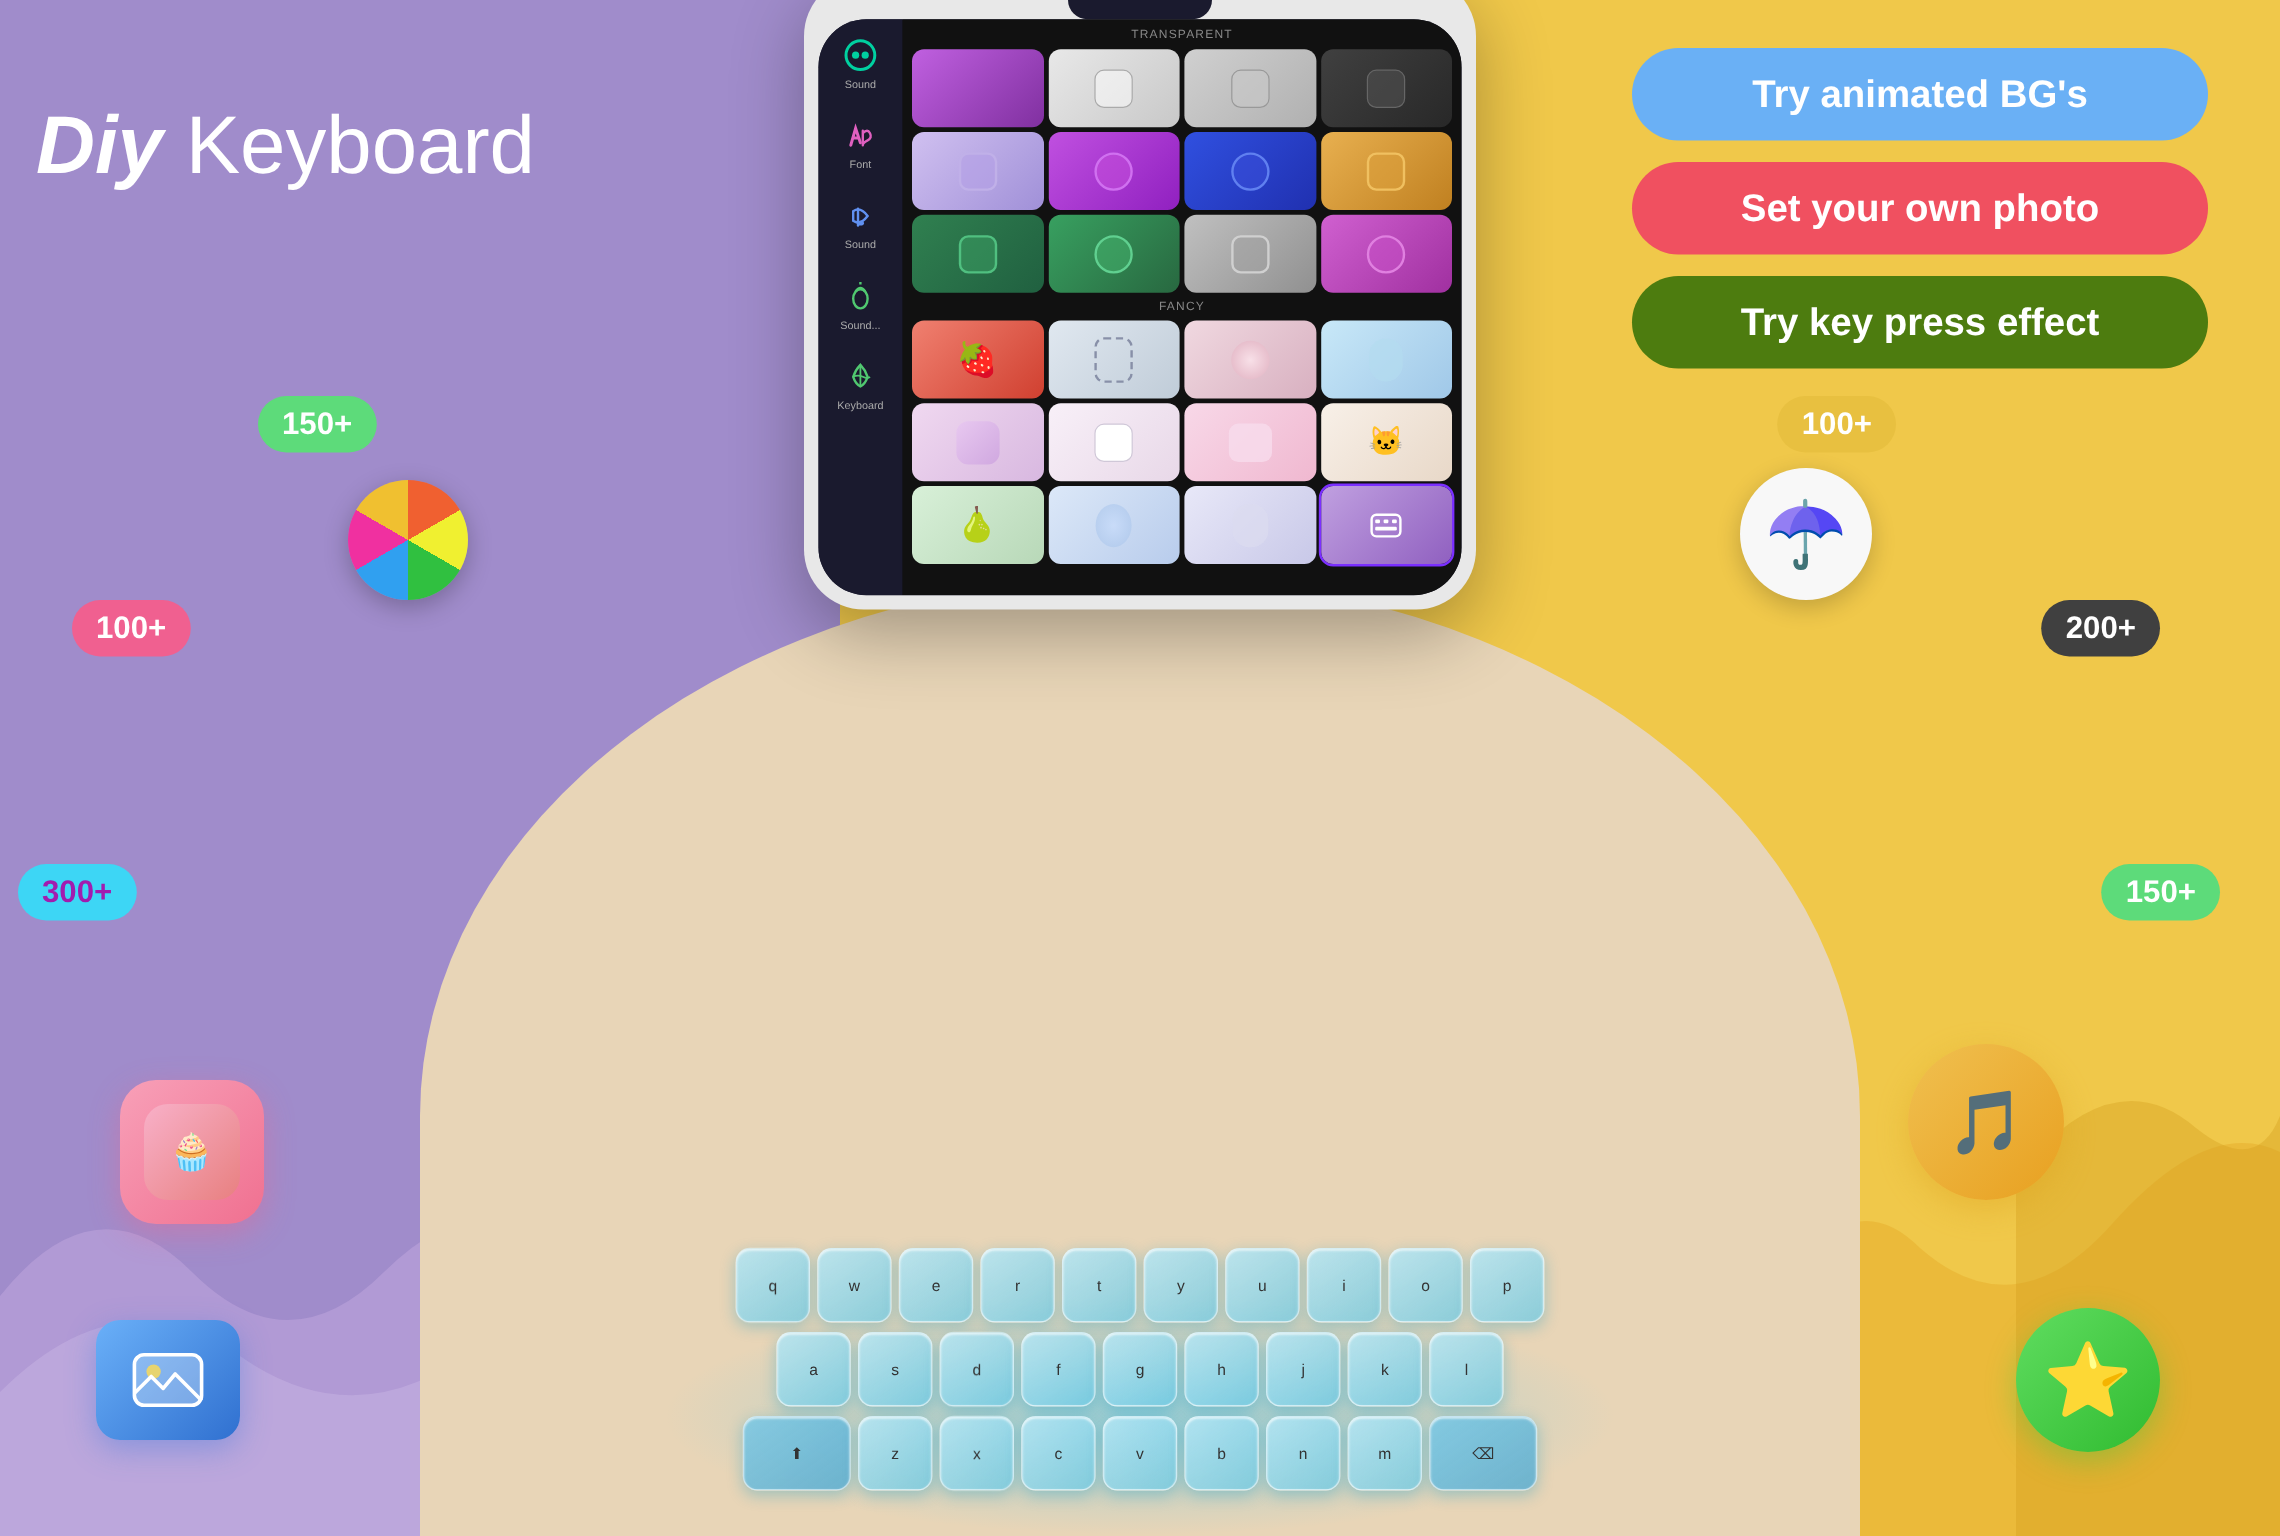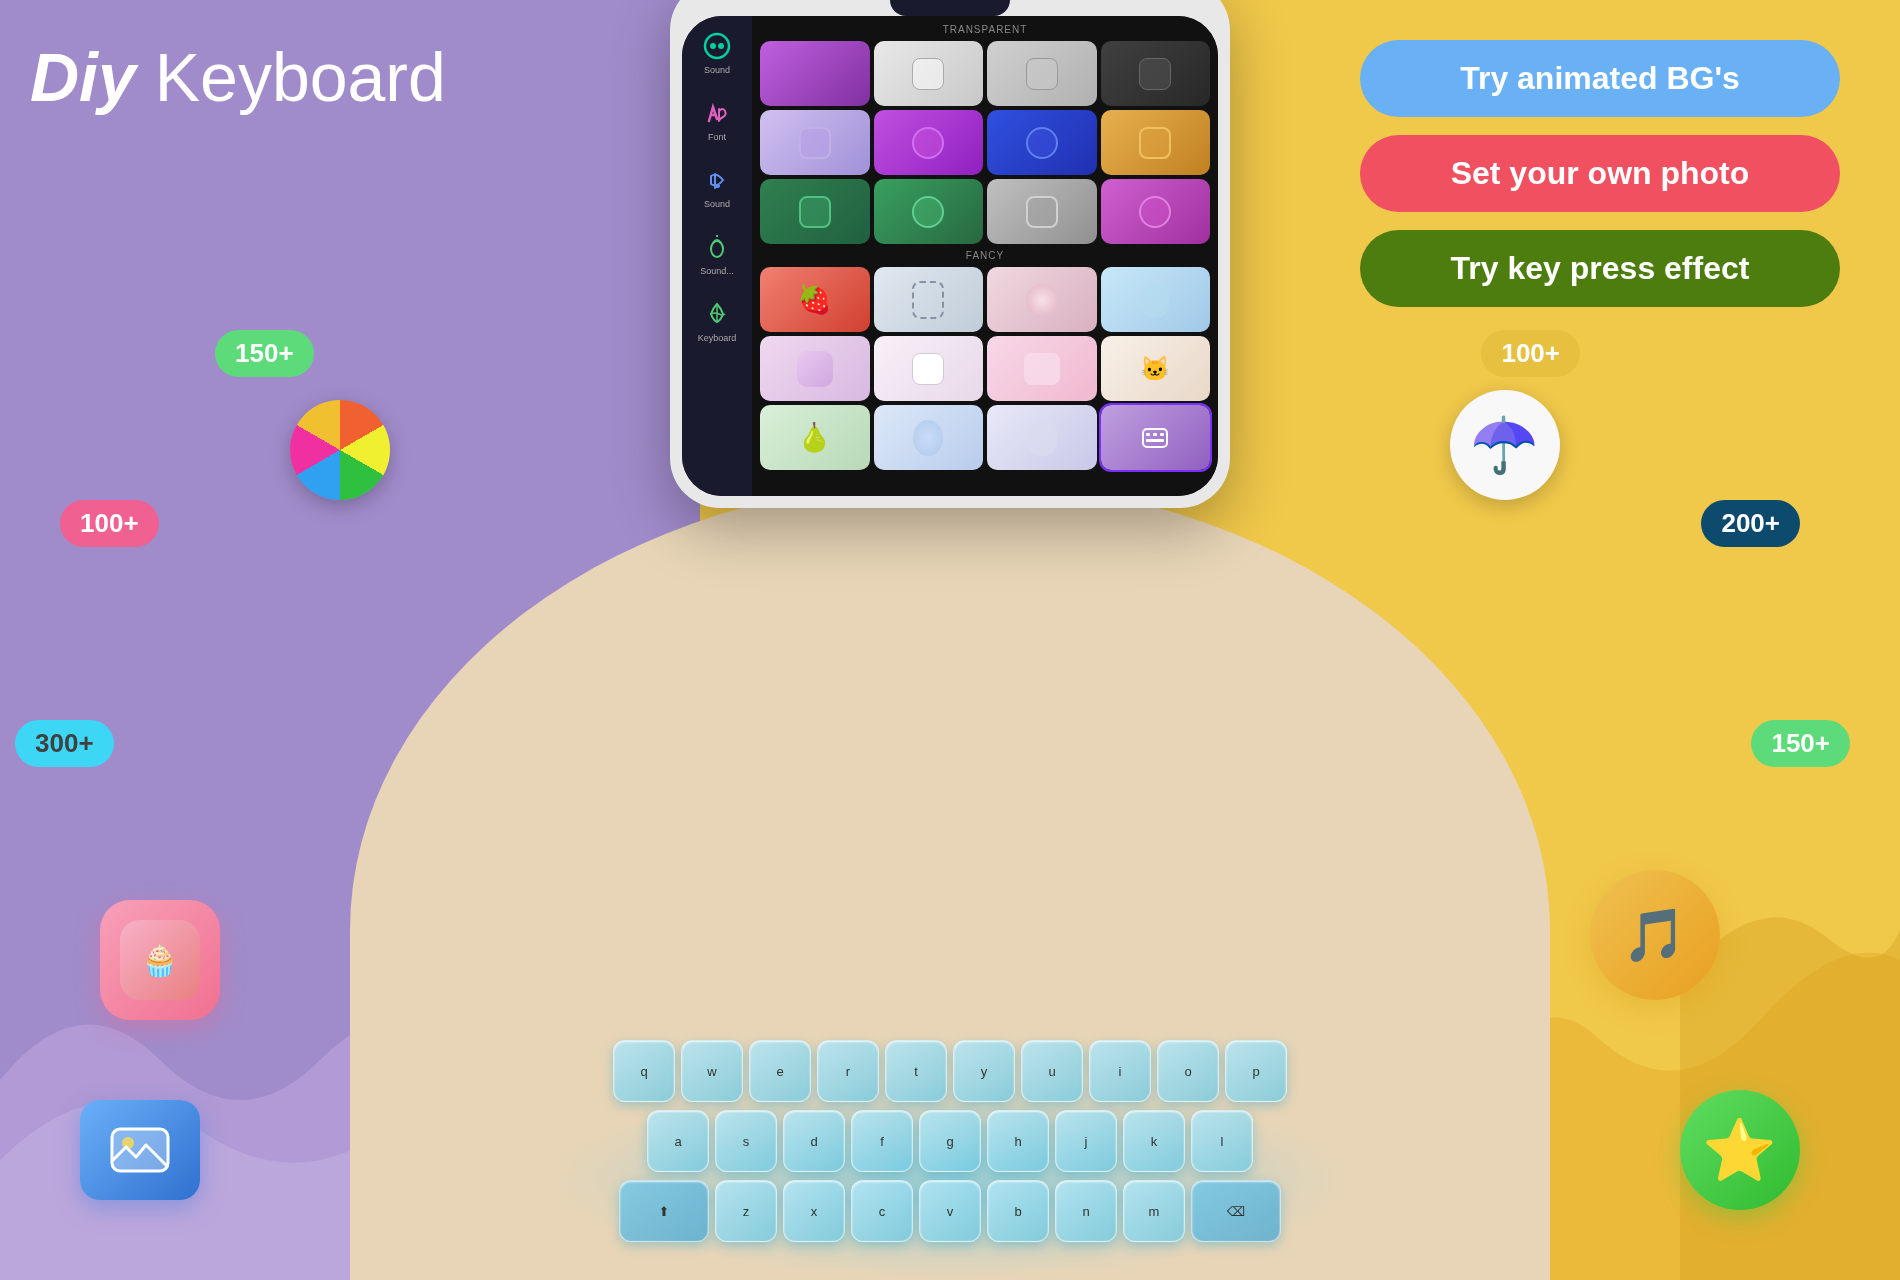--- a/index.html
+++ b/index.html
@@ -49,20 +49,21 @@
       left: 30px;
       top: 40px;
       z-index: 10;
       color: white;
       max-width: 430px;
     }
     .header-title {
       font-size: 68px;
       font-weight: 900;
       line-height: 1.1;
+      margin-top: 44px;
     }
     .header-title .diy {
       color: white;
       font-style: italic;
     }
     .header-title .keyboard {
       color: white;
       font-weight: 400;
     }
     .header-desc {
@@ -251,23 +252,23 @@
       position: absolute;
       border-radius: 50px;
       padding: 8px 20px;
       font-size: 26px;
       font-weight: 900;
       color: white;
       z-index: 30;
     }
     .badge.green { background: #5ddb7a; color: white; }
     .badge.pink { background: #f06090; color: white; }
-    .badge.purple { background: #0c4a6e; color: white; }
+    .badge.purple { background: #404040; color: white; }
     .badge.gold { background: #e8c040; color: white; }
-    .badge.cyan { background: #3dd6f5; color: #404040; }
+    .badge.cyan { background: #3dd6f5; color: #a21caf; }
 
     
     .blob-svg-left {
       position: absolute;
       left: 0;
       bottom: 0;
       z-index: 1;
       width: 720px;
     }
     .blob-svg-right {

